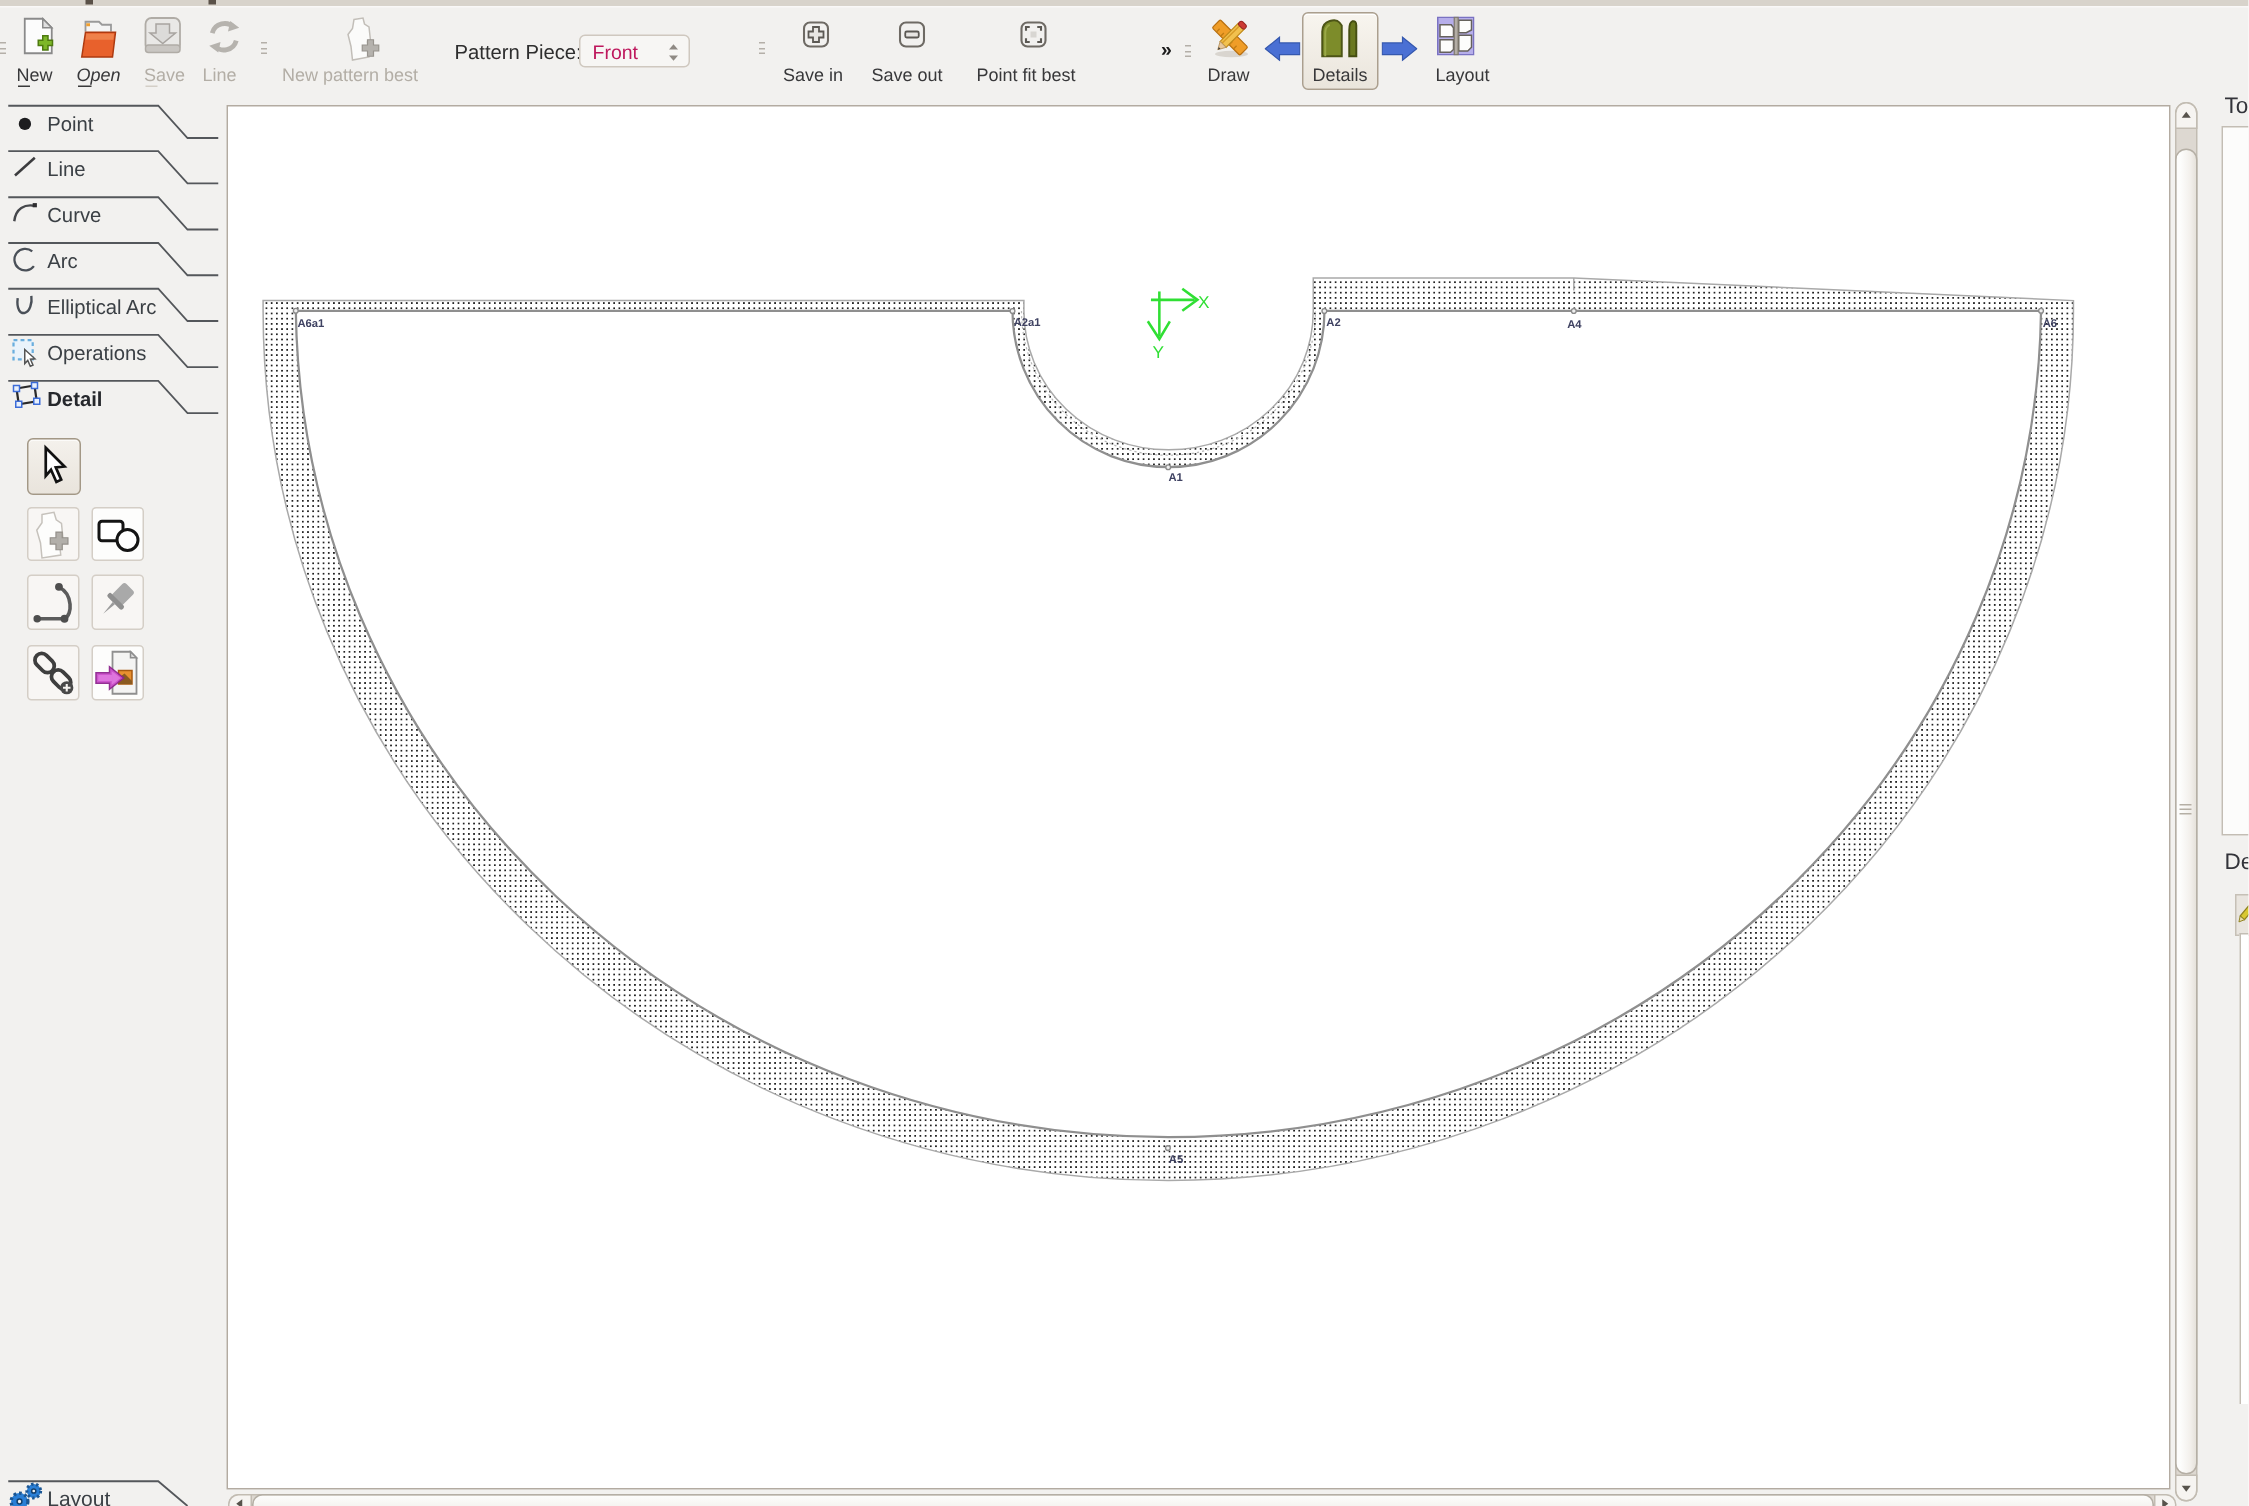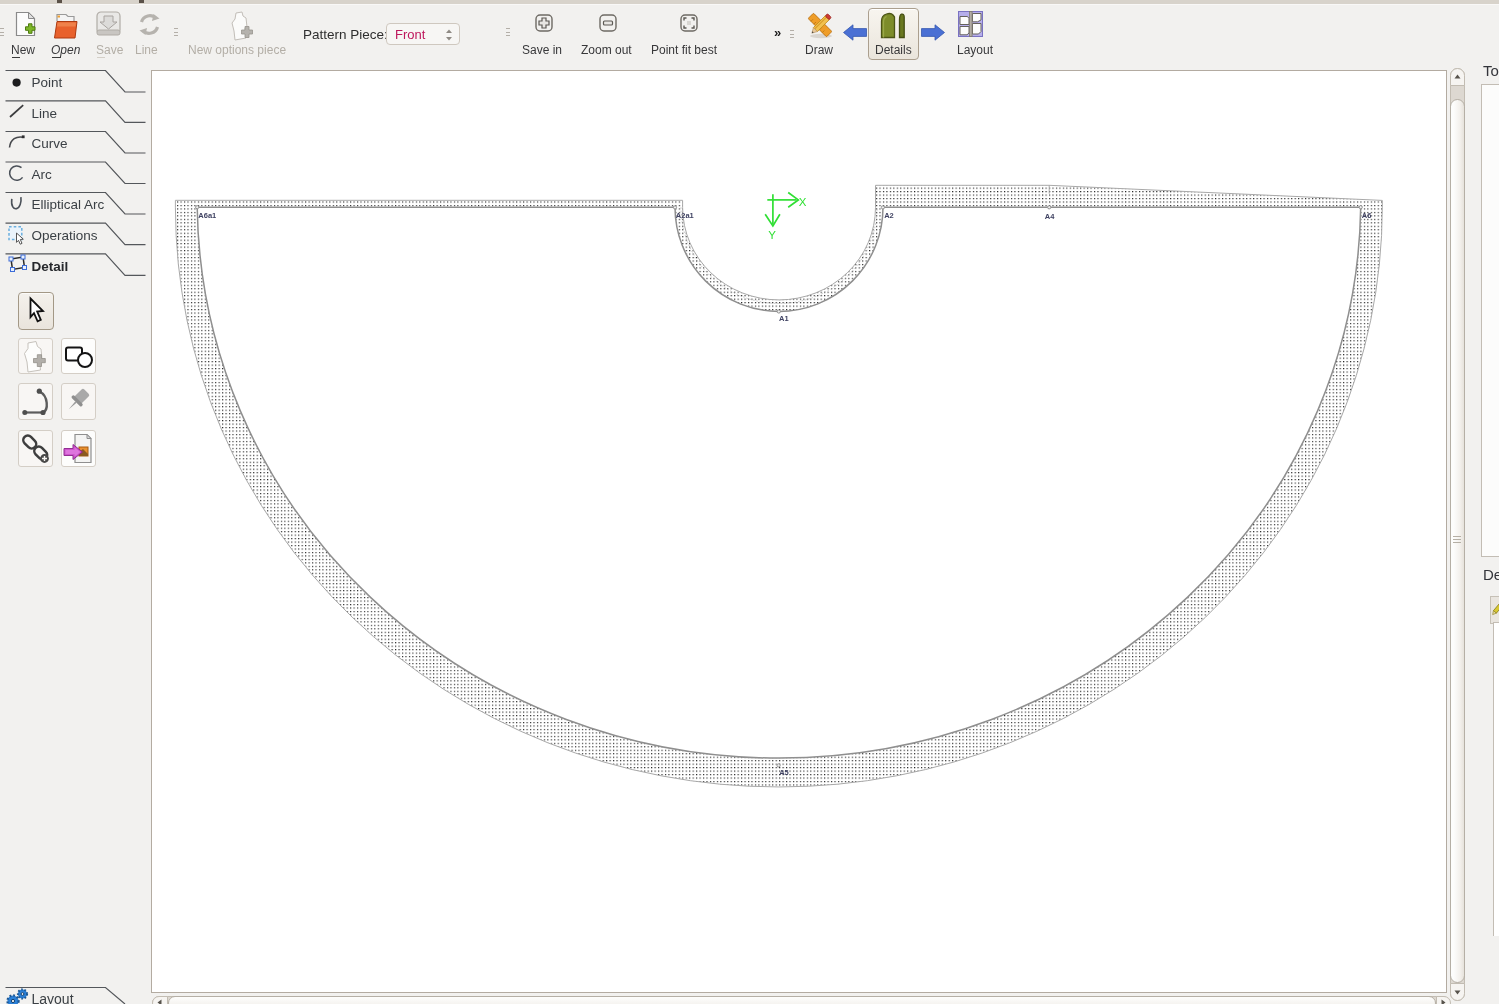--- a/index.html
+++ b/index.html
@@ -86,21 +86,21 @@
     </svg>
   </div>
   <div class="tbtxt dis abs" style="left:135px;top:39px;">Line</div>
 
   <div class="abs" style="left:230px;top:7px;">
     <svg width="24" height="30" viewBox="0 0 24 30">
       <path d="M6 2 l6 -1 1 4 3 2 1 9 -2 1 1 10 -11 2 -1 -9 -2 -8 3 -4 z" fill="#fbfbfa" stroke="#c2beb8" stroke-width="1"></path>
       <path d="M11.5 19 h3.5 v-3.5 h4 v3.5 h3.5 v4 h-3.5 v3.5 h-4 v-3.5 h-3.5 z" fill="#b5b2ad" stroke="#98948e" stroke-width="0.8"></path>
     </svg>
   </div>
-  <div class="tbtxt dis abs" style="left:188px;top:39px;">New options piece</div>
+  <div class="tbtxt dis abs" style="left:188px;top:39px;">New pattern best</div>
 
   <div class="abs" style="left:303px;top:23px;font-size:13.5px;color:#2e2e2e;">Pattern Piece:</div>
   <div class="abs" style="left:386px;top:19px;width:74px;height:22px;border:1px solid #cfc8bf;border-radius:4px;background:#f7f6f4;box-sizing:border-box;">
     <div style="position:absolute;left:8px;top:3px;font-size:13px;color:#be185d;">Front</div>
     <svg class="abs" style="right:6px;top:5px;" width="8" height="12" viewBox="0 0 8 12">
       <path d="M1 4 L4 0.5 L7 4 z" fill="#8f8a84"></path>
       <path d="M1 8 L4 11.5 L7 8 z" fill="#8f8a84"></path>
     </svg>
   </div>
 
@@ -111,21 +111,21 @@
     </svg>
   </div>
   <div class="tbtxt abs" style="left:522px;top:39px;">Save in</div>
 
   <div class="abs" style="left:599px;top:10px;">
     <svg width="18" height="18" viewBox="0 0 18 18">
       <rect x="1" y="1" width="16" height="16" rx="4" fill="#f2f1ef" stroke="#6e6a64" stroke-width="1.4"></rect>
       <rect x="4.5" y="7" width="9" height="4" rx="1" fill="#e8e6e3" stroke="#5c5954" stroke-width="1.2"></rect>
     </svg>
   </div>
-  <div class="tbtxt abs" style="left:581px;top:39px;">Zoom out</div>
+  <div class="tbtxt abs" style="left:581px;top:39px;">Save out</div>
 
   <div class="abs" style="left:680px;top:10px;">
     <svg width="18" height="18" viewBox="0 0 18 18">
       <rect x="1" y="1" width="16" height="16" rx="4" fill="#f2f1ef" stroke="#6e6a64" stroke-width="1.4"></rect>
       <g fill="none" stroke="#5c5954" stroke-width="1.4">
         <path d="M4 6.5 V4 h2.5"></path>
           <path d="M11.5 4 H14 v2.5"></path>
         <path d="M14 11.5 V14 h-2.5"></path>
           <path d="M6.5 14 H4 v-2.5"></path>
       </g>

